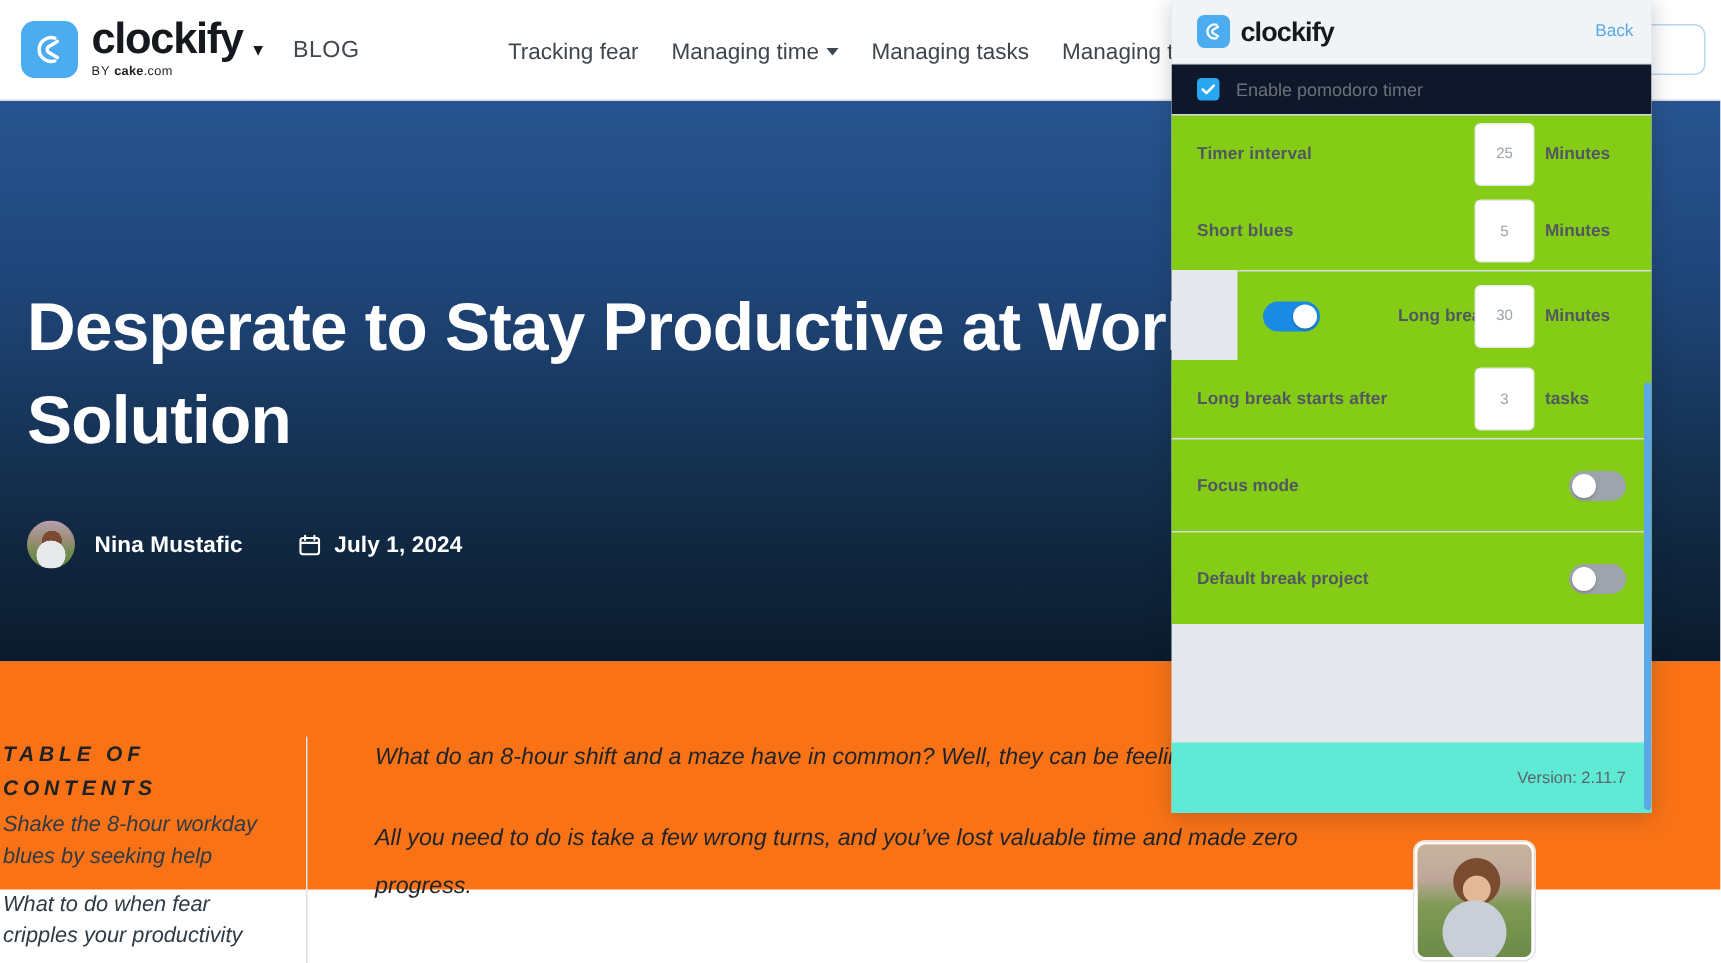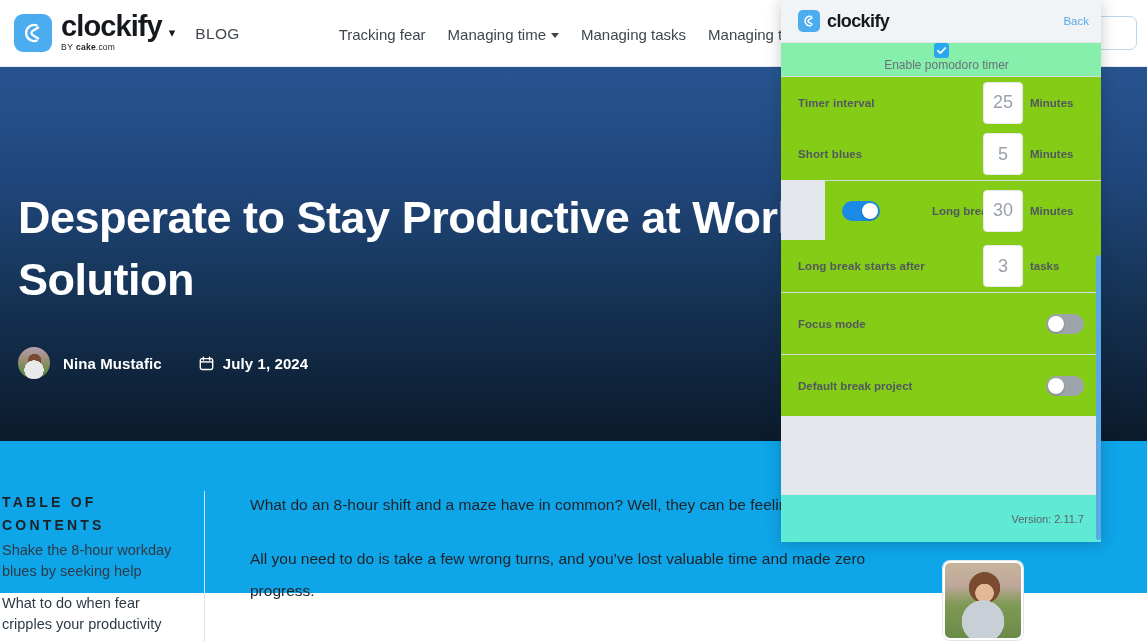--- a/index.html
+++ b/index.html
@@ -108,21 +108,22 @@
   .cal-icon { width: 15px; height: 15px; }
   .post-date {
     margin-left: 9px; color: #ffffff;
     font-size: 15px; font-weight: bold; letter-spacing: 0.1px;
   }
 
   
   .content {
     position: absolute; top: 441px; left: 0;
     width: 1147px; height: 152px;
-    background: #0ea5e9;
+    background: #f97316;
+    font-style: italic;
   }
   .toc {
     position: absolute; left: 0px; top: 50px;
     width: 205px; padding-left: 2px;
     border-right: 1px solid #dfe2e5;
     height: 151px;
   }
   .toc-heading {
     font-size: 14px; font-weight: bold; color: #1d2126;
     letter-spacing: 3.2px; line-height: 23px; margin-bottom: 3px;
@@ -184,21 +185,21 @@
   }
 
   .row {
     background: #84cc16;
     display: flex; align-items: center;
     padding: 0 17px;
     position: relative;
   }
   .row-sep { border-top: 1px solid #d4dae0; }
 
-  .row-enable { height: 33px; background: #86efac; flex-direction: column; }
+  .row-enable { height: 33px; background: #0f172a; }
   .check {
     width: 15px; height: 15px; border-radius: 3px;
     background: #29a7f0; flex: none;
     display: flex; align-items: center; justify-content: center;
   }
   .check svg { display: block; }
   .row-enable .label {
     margin-left: 11px; font-size: 12px; color: #6a7178;
   }
 
@@ -207,21 +208,21 @@
     font-size: 11.5px; font-weight: bold; color: #51585f;
     letter-spacing: 0.1px;
   }
   .numbox {
     position: absolute; right: 78px; top: 50%;
     transform: translateY(-50%);
     width: 40px; height: 42px;
     background: #ffffff; border-radius: 4px;
     border: 1px solid #e7eaed;
     display: flex; align-items: center; justify-content: center;
-    font-size: 18px; color: #9aa1a8;
+    font-size: 10px; color: #9aa1a8;
   }
   .unit {
     position: absolute; right: 9px; top: 50%;
     transform: translateY(-50%);
     font-size: 11.5px; font-weight: bold; color: #51585f;
     width: 62px;
   }
 
   .row-long { height: 60px; margin-left: 44px; }
   .toggle {

